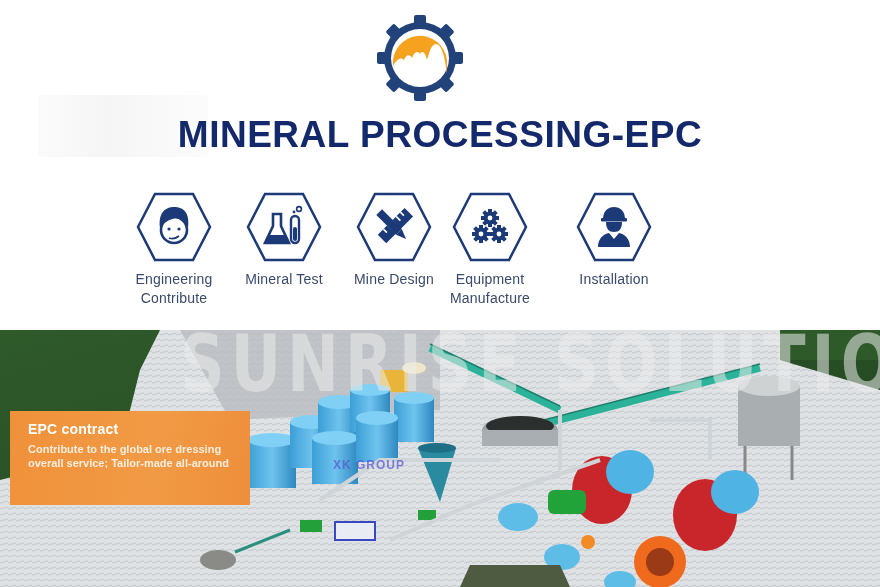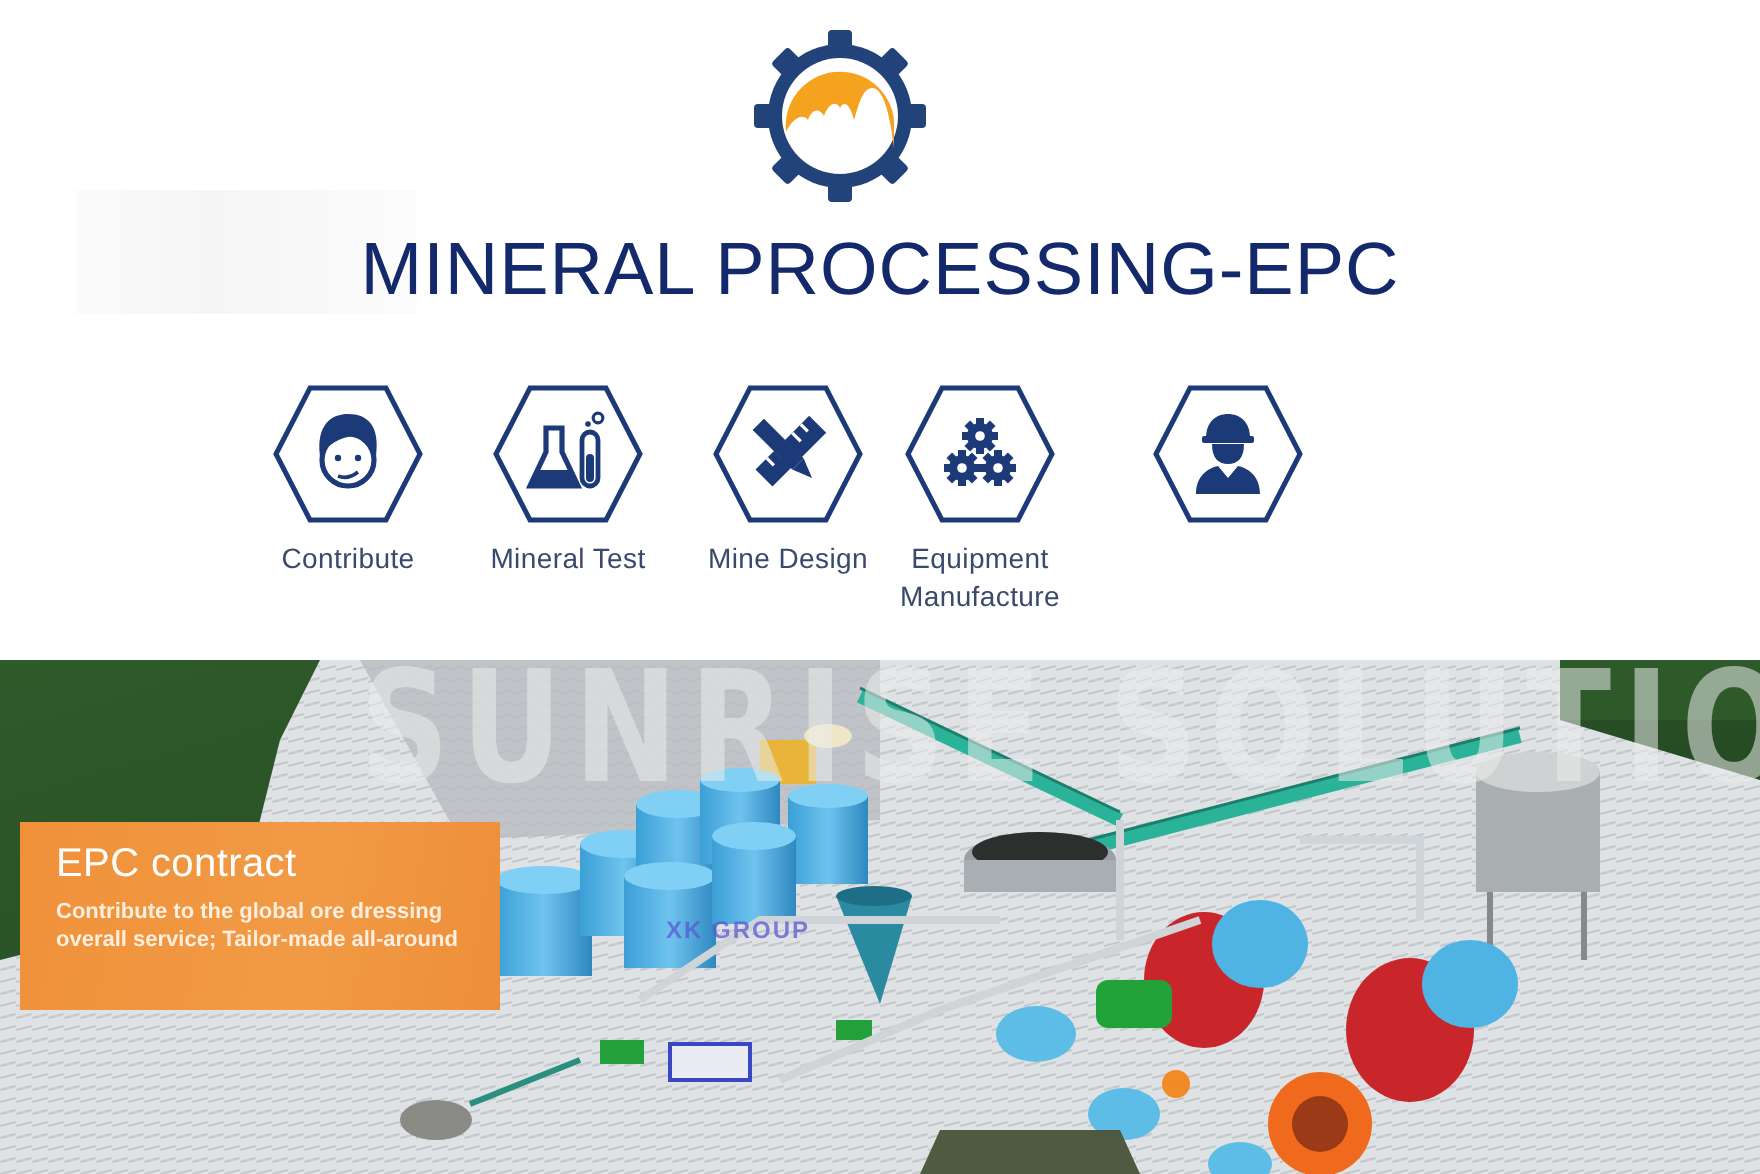--- a/index.html
+++ b/index.html
@@ -5,40 +5,40 @@
   * { box-sizing: border-box; margin: 0; padding: 0; }
   html, body { width: 880px; height: 587px; overflow: hidden; background: #ffffff; }
   body { font-family: "Liberation Sans", "DejaVu Sans", sans-serif; position: relative; }
 
   .top { position: absolute; left: 0; top: 0; width: 880px; height: 330px; background: #ffffff; }
   .ghost-box { position: absolute; left: 38px; top: 95px; width: 170px; height: 62px; background: linear-gradient(90deg, #fafafa, #f3f3f3 40%, #fbfbfb); opacity: .8; }
 
   .logo { position: absolute; left: 376px; top: 14px; width: 88px; height: 88px; }
 
   .title { position: absolute; left: 0; top: 114px; width: 880px; text-align: center;
-           font-size: 37px; font-weight: normal; color: #13296b; letter-spacing: 0.5px; }
+           font-size: 37px; font-weight: bold; color: #13296b; letter-spacing: 0.5px; }
 
   .services { position: absolute; left: 118px; top: 192px; width: 660px; height: 130px; }
   .svc { position: absolute; top: 0; width: 112px; text-align: center; }
   .hex { width: 76px; height: 70px; margin: 0 auto; display: block; }
   .svc-label { margin-top: 8px; font-size: 14px; line-height: 19px; color: #3a4a6b; letter-spacing: .2px; }
 
   .scene { position: absolute; left: 0; top: 330px; width: 880px; height: 257px; overflow: hidden;
            background: #c9cdd0; }
   .scene svg { position: absolute; left: 0; top: 0; }
 
   .watermark { position: absolute; left: 180px; top: 318px; font-size: 62px; font-weight: bold;
                color: rgba(235,235,235,.55); letter-spacing: 6px; font-family: "DejaVu Sans", sans-serif;
                transform: scaleY(1.25); transform-origin: top left; white-space: nowrap; }
   .wm2 { position: absolute; left: 333px; top: 458px; font-size: 12px; font-weight: bold;
          color: rgba(90,90,210,.75); letter-spacing: 1px; }
 
   .epc { position: absolute; left: 10px; top: 411px; width: 240px; height: 94px;
          background: linear-gradient(100deg, #f0913a 0%, #f19a45 60%, #ee8e3a 100%); padding: 10px 0 0 18px; }
-  .epc-title { font-size: 20px; font-weight: normal; color: #ffffff; letter-spacing: 0.2px; }
+  .epc-title { font-size: 14px; font-weight: bold; color: #ffffff; letter-spacing: 0.2px; }
   .epc-desc { margin-top: 5px; font-size: 11px; line-height: 14px; font-weight: bold; color: #fdeede; }
 </style>
 </head>
 <body>
 
 <div class="top">
   <div class="ghost-box"></div>
 
   <svg class="logo" viewBox="0 0 88 88">
     <g fill="#22427a">
@@ -65,20 +65,21 @@
     <div class="svc" style="left:0px">
       <svg class="hex" viewBox="0 0 76 70">
         <polygon points="19,2 57,2 74,35 57,68 19,68 2,35" fill="none" stroke="#1d3a78" stroke-width="2.5"></polygon>
         <path d="M24 36 C22 20 30 15 38 15 C48 15 54 21 52 36 C50 30 46 27 40 26 C34 27 28 30 24 36 Z" fill="#1d3a78"></path>
         <circle cx="38" cy="38" r="13" fill="none" stroke="#1d3a78" stroke-width="2.6"></circle>
         <circle cx="33" cy="37" r="1.6" fill="#1d3a78"></circle>
           <circle cx="43" cy="37" r="1.6" fill="#1d3a78"></circle>
         <path d="M33 46 Q38 48 43 44" fill="none" stroke="#1d3a78" stroke-width="1.8"></path>
       </svg>
       <div class="svc-label">
+        <div>Engineering</div>
         <div>Contribute</div>
       </div>
     </div>
 
     <div class="svc" style="left:220px">
       <svg class="hex" viewBox="0 0 76 70">
         <polygon points="19,2 57,2 74,35 57,68 19,68 2,35" fill="none" stroke="#1d3a78" stroke-width="2.5"></polygon>
         <g transform="rotate(45 38 35)">
           <rect x="32" y="14" width="12" height="38" fill="#1d3a78"></rect>
           <g stroke="#ffffff" stroke-width="1.6">
@@ -155,20 +156,23 @@
     <div class="svc" style="left:440px">
       <svg class="hex" viewBox="0 0 76 70">
         <polygon points="19,2 57,2 74,35 57,68 19,68 2,35" fill="none" stroke="#1d3a78" stroke-width="2.5"></polygon>
         <g fill="#1d3a78">
           <path d="M27 27 C27 19 32 15 38 15 C44 15 49 19 49 27 Z"></path>
           <rect x="25" y="26" width="26" height="3.5" rx="1"></rect>
           <path d="M30 30 L46 30 C46 37 43 40 38 40 C33 40 30 37 30 30 Z"></path>
           <path d="M22 55 C22 46 28 42 33 41 L38 47 L43 41 C48 42 54 46 54 55 Z"></path>
         </g>
       </svg>
+      <div class="svc-label">
+        <div>Installation</div>
+      </div>
     </div>
 
   </div>
 </div>
 
 <div class="scene">
   <svg width="880" height="257" viewBox="0 0 880 257">
     <defs>
       <pattern id="floor" width="8" height="6" patternUnits="userSpaceOnUse">
         <rect width="8" height="6" fill="#dfe2e4"></rect>

